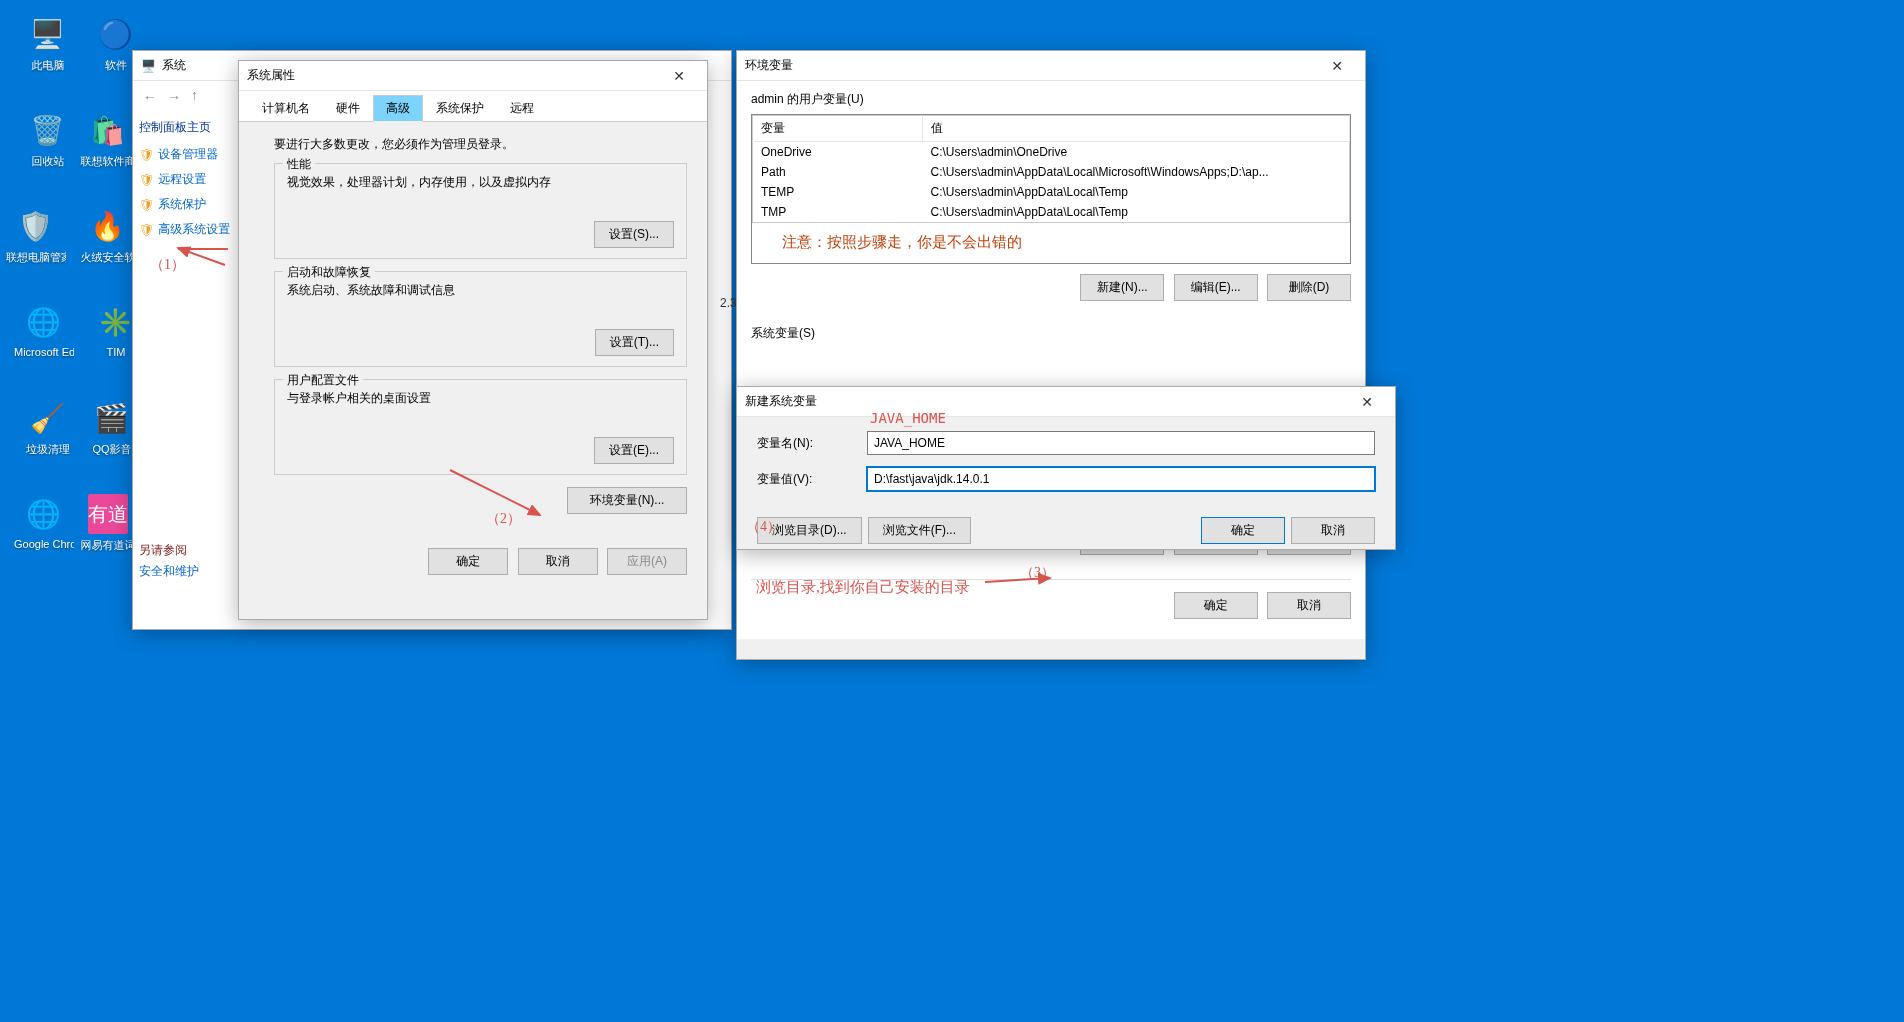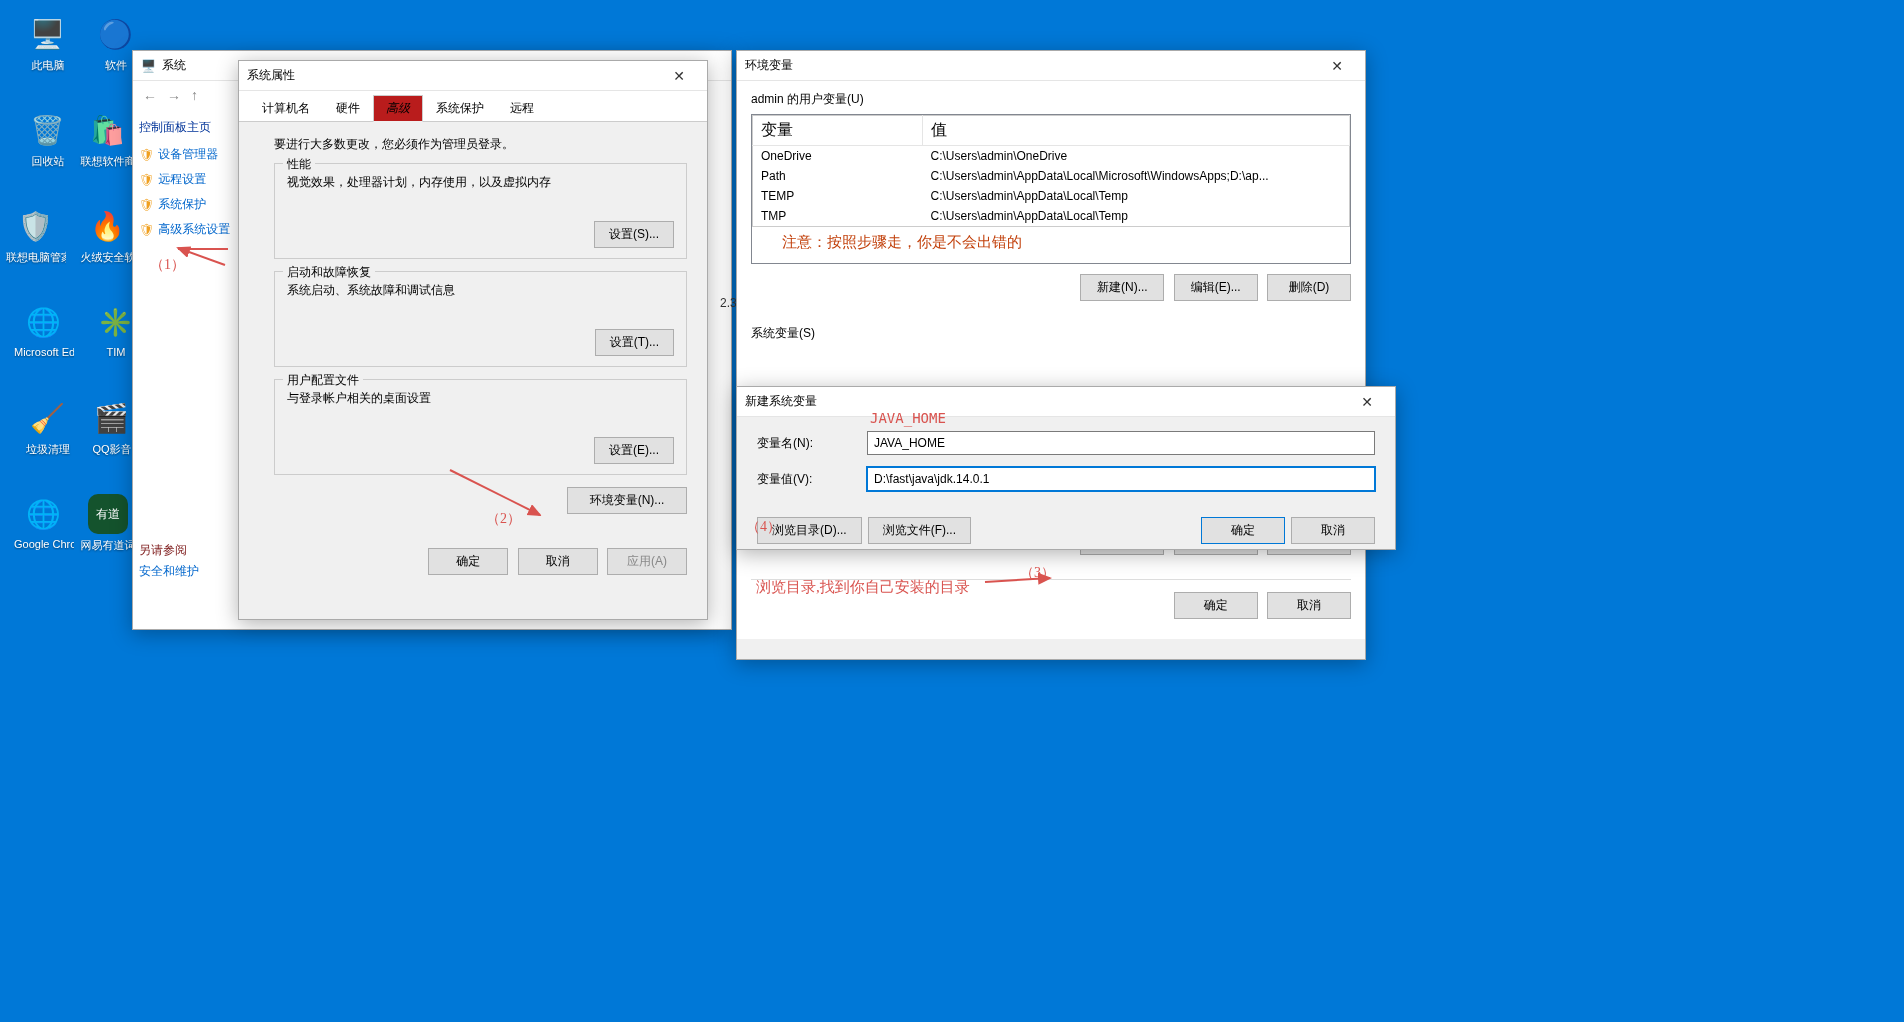--- a/index.html
+++ b/index.html
@@ -27,40 +27,40 @@
 .sys-sidebar .shield { color: #f0a020; font-size: 12px; }
 .sys-sidebar .section-title { color: #003399; font-size: 12px; margin-bottom: 6px; display: block; }
 .sys-sidebar .bottom { margin-top: 300px; }
 .sys-sidebar .gray { color: #7f1d1d; }
 
 
 .sysprop-win { left: 238px; top: 60px; width: 470px; height: 560px; background: #f0f0f0; }
 .sysprop-win .win-titlebar { background: #fff; }
 .tabs { display: flex; background: #fff; border-bottom: 1px solid #ccc; padding: 4px 10px 0; }
 .tab { padding: 4px 12px; border: 1px solid transparent; border-bottom: none; font-size: 12px; cursor: pointer; }
-.tab.active { background: #b91c1c; border-color: #ccc; border-bottom: 1px solid #f0f0f0; margin-bottom: -1px; font-style: italic; }
+.tab.active { background: #7dd3fc; border-color: #ccc; border-bottom: 1px solid #f0f0f0; margin-bottom: -1px; }
 .tab-content { padding: 14px 20px; background: #f0f0f0; margin-left: 15px; }
 .tab-content .note { font-size: 12px; margin-bottom: 10px; }
 .group { border: 1px solid #ccc; padding: 10px 12px 10px; margin-bottom: 12px; position: relative; background: #f0f0f0; }
 .group .group-title { position: absolute; top: -8px; left: 8px; background: #f0f0f0; padding: 0 4px; font-size: 12px; }
 .group .desc { font-size: 12px; margin-bottom: 30px; }
 .group .right-btn { float: right; }
 .btn { padding: 4px 14px; background: #e1e1e1; border: 1px solid #adadad; font-size: 12px; cursor: pointer; min-width: 70px; }
 .btn.primary { border-color: #0078d7; }
 .btn.disabled { color: #888; }
 .dialog-buttons { text-align: right; padding: 10px 20px; }
 .dialog-buttons .btn { margin-left: 6px; min-width: 80px; }
 .env-btn-row { text-align: right; padding: 0 0 10px; margin-top: 10px; }
 
 
 .env-win { left: 736px; top: 50px; width: 630px; height: 610px; background: #f0f0f0; }
 .env-section { margin-bottom: 14px; }
 .env-section-label { font-size: 12px; margin-bottom: 6px; display: block; }
 .env-table { width: 100%; border: 1px solid #ccc; background: #fff; border-collapse: collapse; }
-.env-table th { text-align: left; font-weight: normal; font-size: 16px; padding: 4px 8px; border-bottom: 1px solid #e5e5e5; border-right: 1px solid #e5e5e5; background: #fff; }
+.env-table th { text-align: left; font-weight: normal; font-size: 12px; padding: 4px 8px; border-bottom: 1px solid #e5e5e5; border-right: 1px solid #e5e5e5; background: #fff; }
 .env-table td { font-size: 12px; padding: 3px 8px; }
 .env-table-wrap { height: 150px; border: 1px solid #828790; background: #fff; overflow: hidden; position: relative; }
 .env-btns { text-align: right; padding: 10px 0; }
 .env-btns .btn { margin-left: 6px; min-width: 84px; }
 .red-note { color: #c2410c; font-size: 15px; position: absolute; }
 
 
 .newvar-win { left: 736px; top: 386px; width: 660px; height: 164px; background: #f0f0f0; z-index: 100; }
 .newvar-body { padding: 14px 20px; }
 .form-row { display: flex; align-items: center; margin-bottom: 12px; }
@@ -121,21 +121,21 @@
   </div>
 <div class="desktop-icon" style="left:86px;top:302px">
     <div class="icon-img">✳️</div>
     <div class="label">TIM</div>
   </div>
 <div class="desktop-icon" style="left:82px;top:398px">
     <div class="icon-img">🎬</div>
     <div class="label">QQ影音</div>
   </div>
 <div class="desktop-icon" style="left:78px;top:494px">
-    <div class="icon-img" style="background:#14532d;color:#fff;font-size:12px;border-radius:10px">有道</div>
+    <div class="icon-img" style="background:#ec4899;color:#fff;font-size:20px;border-radius:2px">有道</div>
     <div class="label">网易有道词</div>
   </div>
 
 <div class="win sys-win">
   <div class="win-titlebar">
     <span style="color:#0078d7;margin-right:6px">🖥️</span>
     <span class="title">系统</span>
   </div>
   <div class="sys-nav">
     <span class="arrow">←</span>

